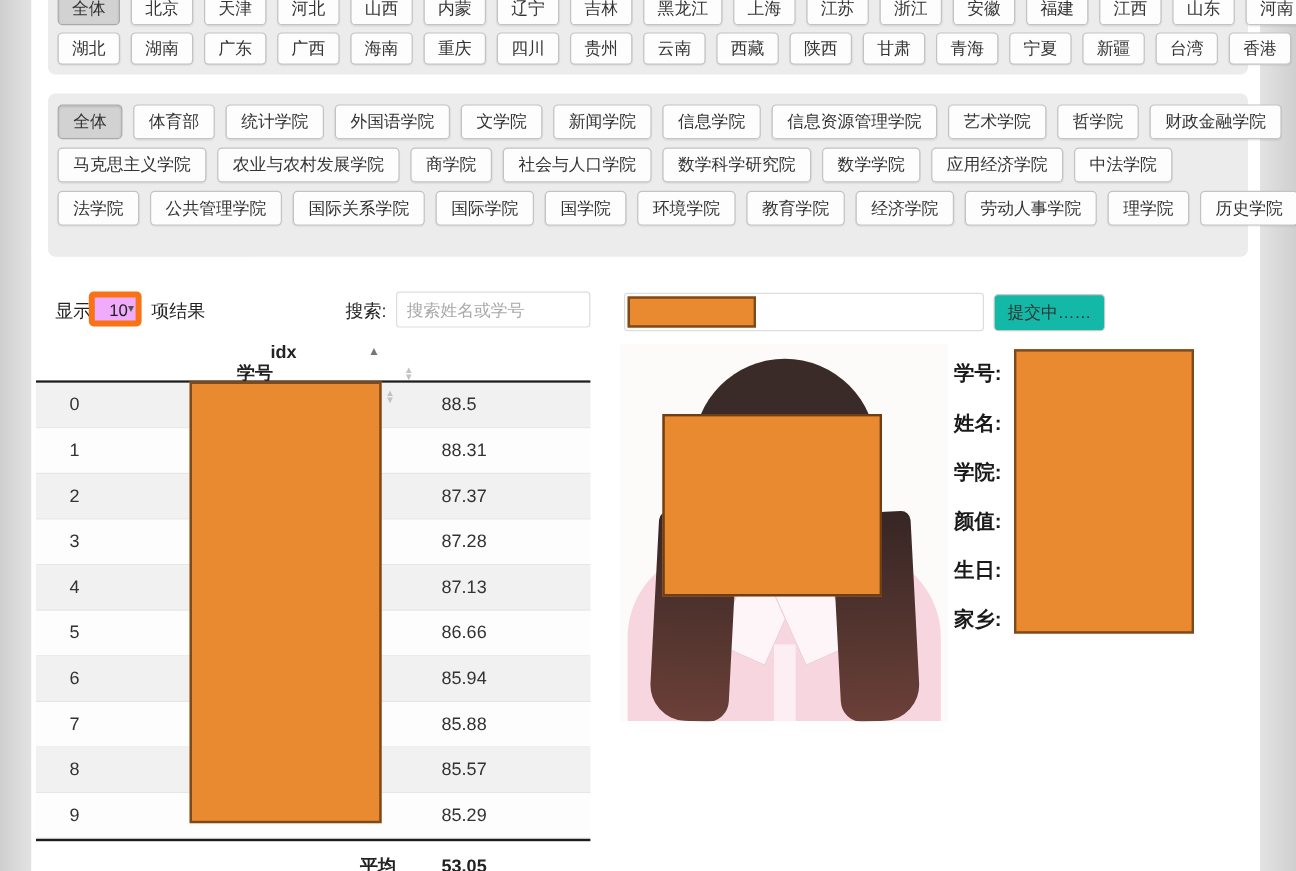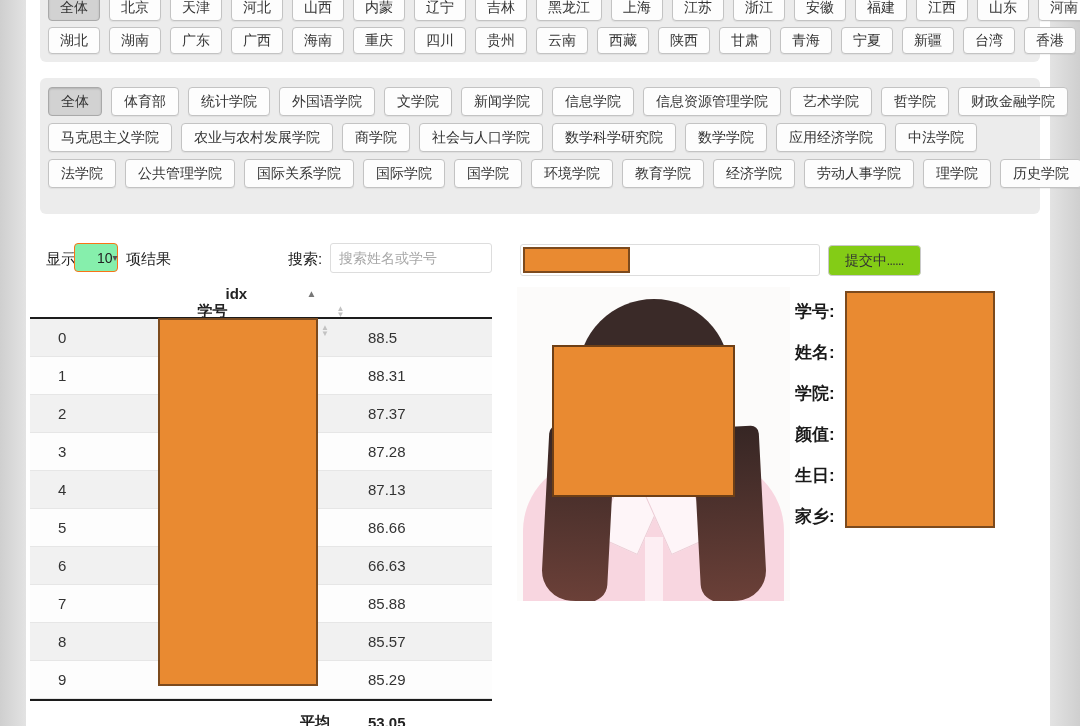--- a/index.html
+++ b/index.html
@@ -27,22 +27,22 @@
     box-shadow:0 1px 1px rgba(0,0,0,0.06);
   }
   .chip.selected{background:#d2d2d2;border-color:#a9a9a9;box-shadow:inset 0 1px 2px rgba(0,0,0,0.15);}
   .chip-lg{padding:5px 12px;}
 
   
   .controls{position:absolute;left:30px;top:243px;width:462px;height:34px;}
   .show-label{position:absolute;left:16px;top:7px;font-size:15px;}
   .page-size{
     position:absolute;left:44px;top:0px;width:44px;height:29px;box-sizing:border-box;
-    border:1px solid #f97316;border-radius:4px;background:#86efac;
-    display:flex;align-items:center;justify-content:space-between;padding:0 5px 0 22px;
+    border:5px solid #f97316;border-radius:4px;background:#f0abfc;
+    display:flex;align-items:center;justify-content:space-between;padding:0 5px 0 12px;
     font-size:14px;cursor:pointer;
   }
   .page-size .chev{font-size:10px;color:#555;}
   .results-label{position:absolute;left:96px;top:7px;font-size:15px;}
   .search-label{position:absolute;left:258px;top:7px;font-size:15px;font-weight:normal;}
   .search-input{
     position:absolute;left:300px;top:0;width:162px;height:30px;box-sizing:border-box;
     border:1px solid #ddd;border-radius:3px;padding:0 8px;font-size:14px;
     font-family:inherit;color:#000000;outline:none;
   }
@@ -53,22 +53,22 @@
     position:absolute;left:520px;top:244px;width:300px;height:32px;box-sizing:border-box;
     border:1px solid #ddd;border-radius:3px;background:#fff;font-family:inherit;
     padding:0 8px;font-size:14px;outline:none;
   }
   .redact{
     position:absolute;background:#E98A31;border:2px solid #7C4A1D;box-sizing:border-box;
   }
   .redact-submit{left:523px;top:247px;width:107px;height:26px;}
   .submit-btn{
     position:absolute;left:828px;top:245px;width:93px;height:31px;box-sizing:border-box;
-    background:#84cc16;border:1px solid #c9c9c9;border-radius:4px;
-    font-family:Liberation Mono, monospace;font-size:14px;color:#333;cursor:pointer;
+    background:#14b8a6;border:1px solid #c9c9c9;border-radius:4px;
+    font-family:Liberation Sans, sans-serif;font-size:14px;color:#333;cursor:pointer;
   }
 
   
   .dtable{position:absolute;left:30px;top:285px;width:462px;}
   .thead{display:flex;height:32px;align-items:center;border-bottom:2px solid #1c1c1c;flex-direction:column;}
   .th{display:flex;align-items:center;justify-content:space-between;box-sizing:border-box;
       padding-left:28px;padding-right:8px;font-weight:bold;font-size:15px;color:#222;cursor:pointer;}
   .col-idx{width:127px;}
   .col-id{width:183px;}
   .col-score{width:152px;gap:40px;}
@@ -248,21 +248,21 @@
         <div class="cell col-score">87.13</div>
       </div>
       <div class="trow odd">
         <div class="cell col-idx">5</div>
         <div class="cell col-id"></div>
         <div class="cell col-score">86.66</div>
       </div>
       <div class="trow even">
         <div class="cell col-idx">6</div>
         <div class="cell col-id"></div>
-        <div class="cell col-score">66.63</div>
+        <div class="cell col-score">85.94</div>
       </div>
       <div class="trow odd">
         <div class="cell col-idx">7</div>
         <div class="cell col-id"></div>
         <div class="cell col-score">85.88</div>
       </div>
       <div class="trow even">
         <div class="cell col-idx">8</div>
         <div class="cell col-id"></div>
         <div class="cell col-score">85.57</div>

